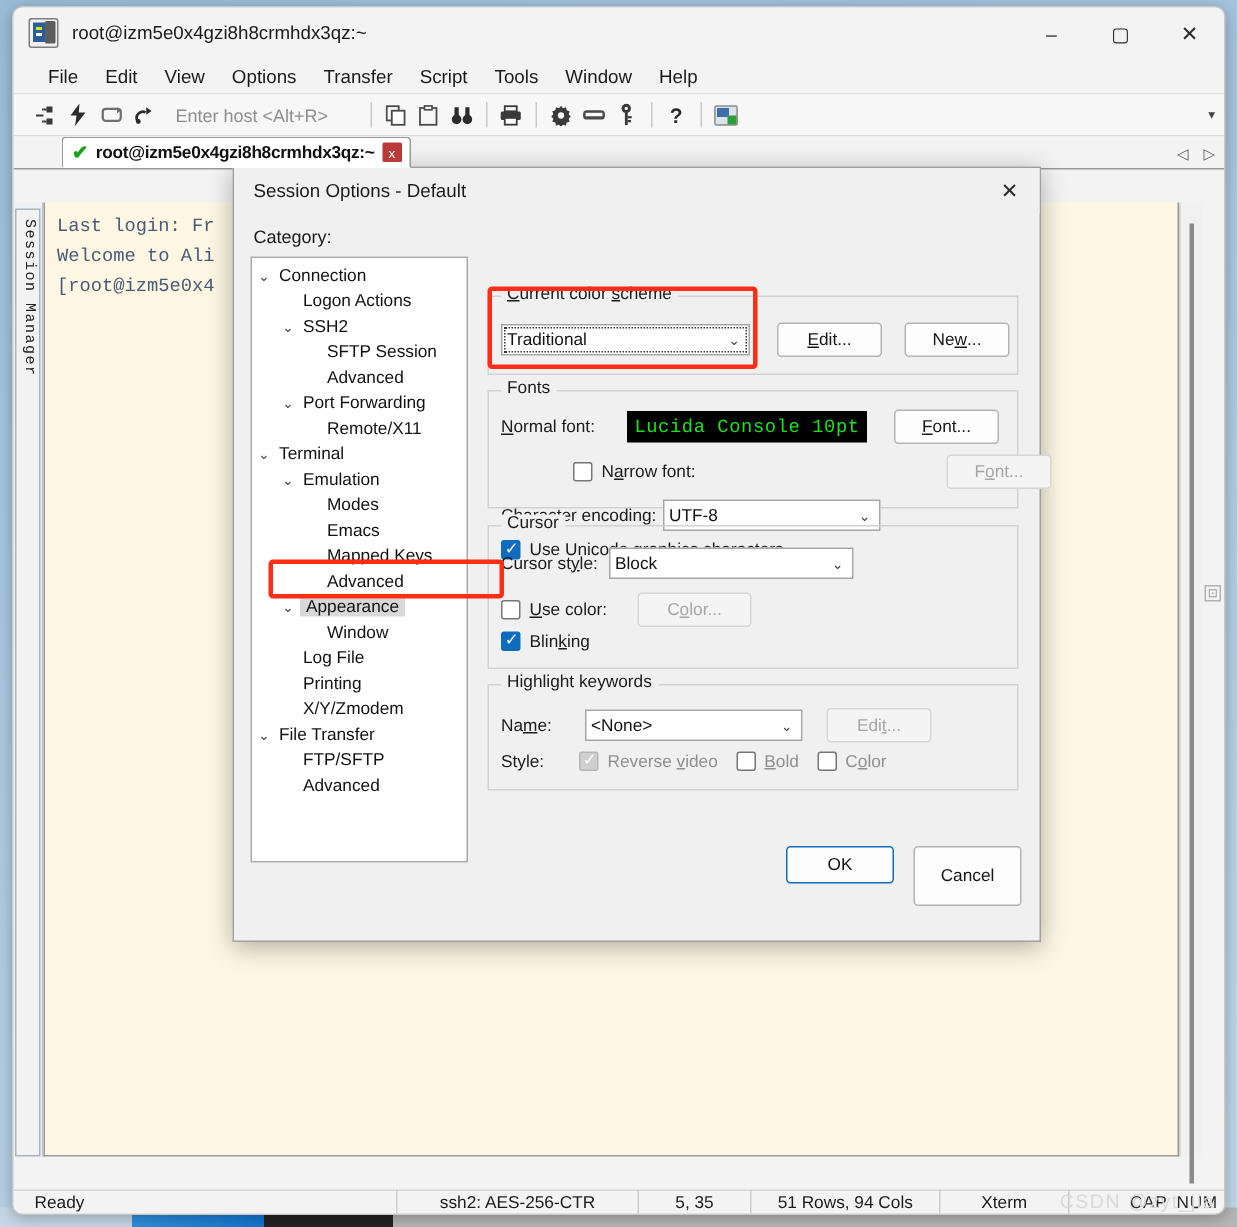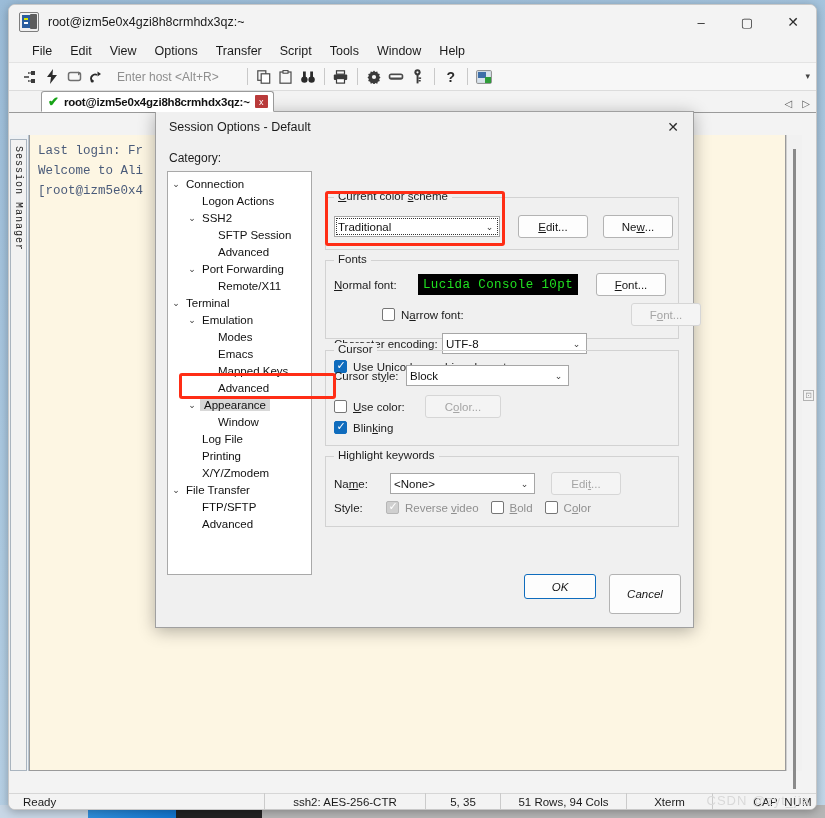--- a/index.html
+++ b/index.html
@@ -137,21 +137,21 @@
   .cb.checked { background:#0f6cbd; border-color:#0f6cbd; }
   .cb.checked:after { content:"✓"; position:absolute; left:1.5px; top:-2px; color:#fff; font-size:11px; }
   .cb.disabled-checked { background:#cfcfcf; border-color:#b6b6b6; }
   .cb.disabled-checked:after { content:"✓"; position:absolute; left:1.5px; top:-2px; color:#fff; font-size:11px; }
   .cb-text { font-size:11.5px; margin-left:6px; color:#1b1b1b; }
   .cb-text.dim { color:#8f8f8f;text-align:right; }
 
   #font-preview { height:21px; background:#000; color:#20e020; font-family:"Liberation Mono", monospace;
                   font-size:12.5px; display:flex; align-items:center; justify-content:center; letter-spacing:.4px; }
 
-  #dlg-buttons { position:absolute; right:12px; bottom:13px; display:flex; gap:13px;font-style:italic; }
+  #dlg-buttons { position:absolute; right:12px; bottom:23px; display:flex; gap:13px; }
   #btn-ok { width:72px; height:25px; }
   #btn-cancel { width:72px; height:40px; }
 
   
   .red-box { position:absolute; border:3px solid #ff2d15; border-radius:3px; pointer-events:none; z-index:30; }
   #red-scheme { left:316px; top:186px; width:180px; height:55px; }
   #red-appearance { left:170px; top:368px; width:157px; height:26px; }
 </style>
 </head>
 <body>

